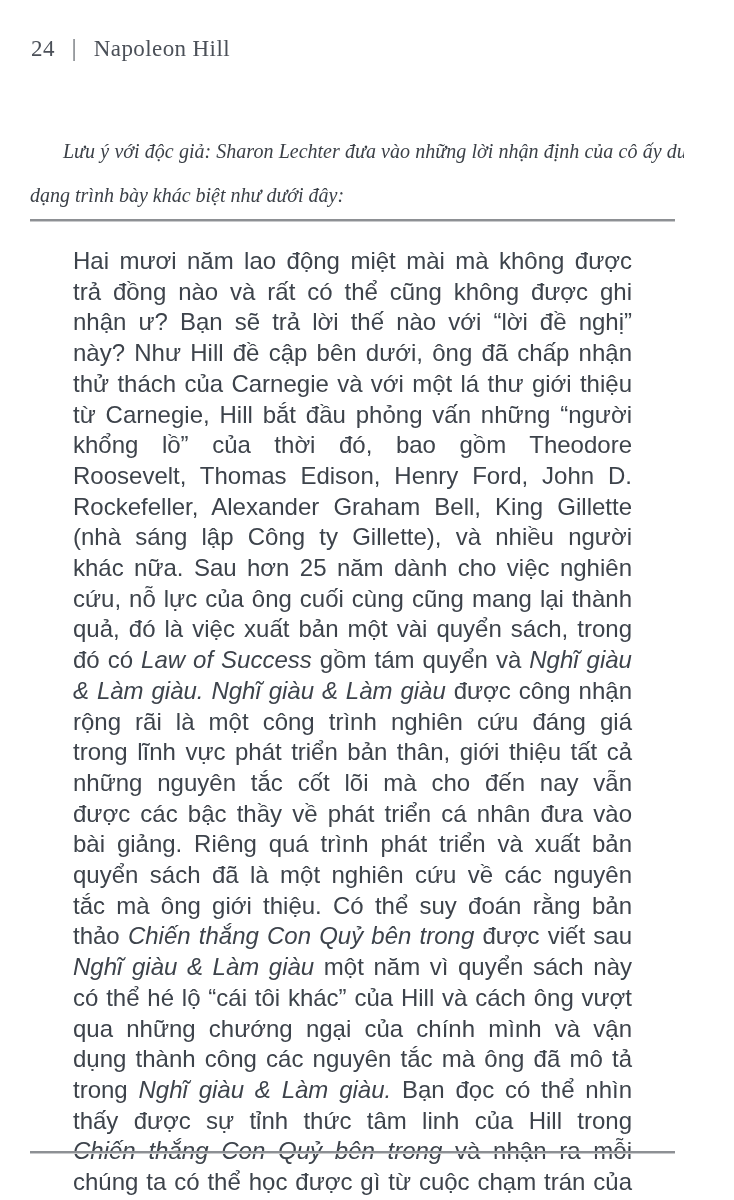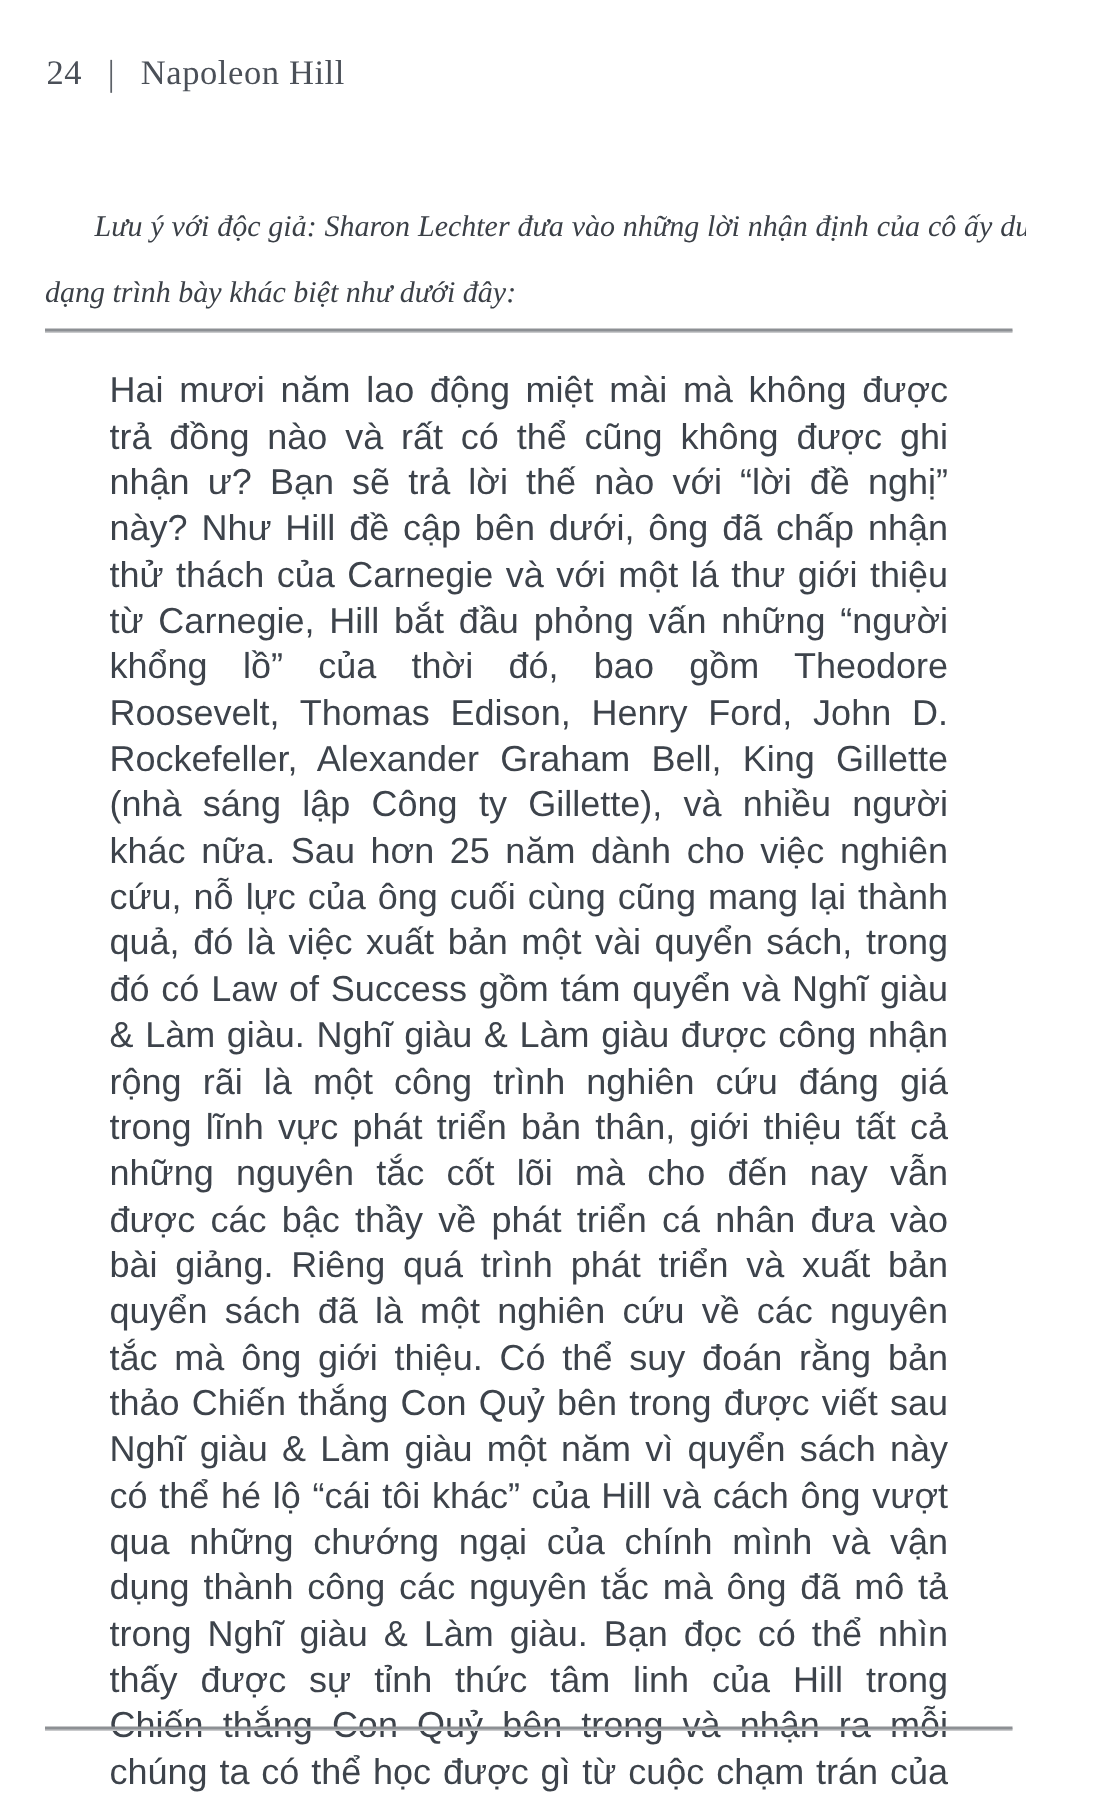--- a/index.html
+++ b/index.html
@@ -67,21 +67,21 @@
     width: 559px;
     top: 246px;
     margin: 0;
     font-size: 24px;
     line-height: 30.7px;
     color: #3d434b;
     text-align: justify;
     letter-spacing: 0px;
     word-spacing: 1px;
   }
-  .quote .it { }
+  .quote .it { font-style: italic; }
 </style>
 </head>
 <body>
 
 <div class="page">
 
   <div class="header">
     <span>24</span><span class="sep">|</span><span>Napoleon Hill</span>
   </div>
 

